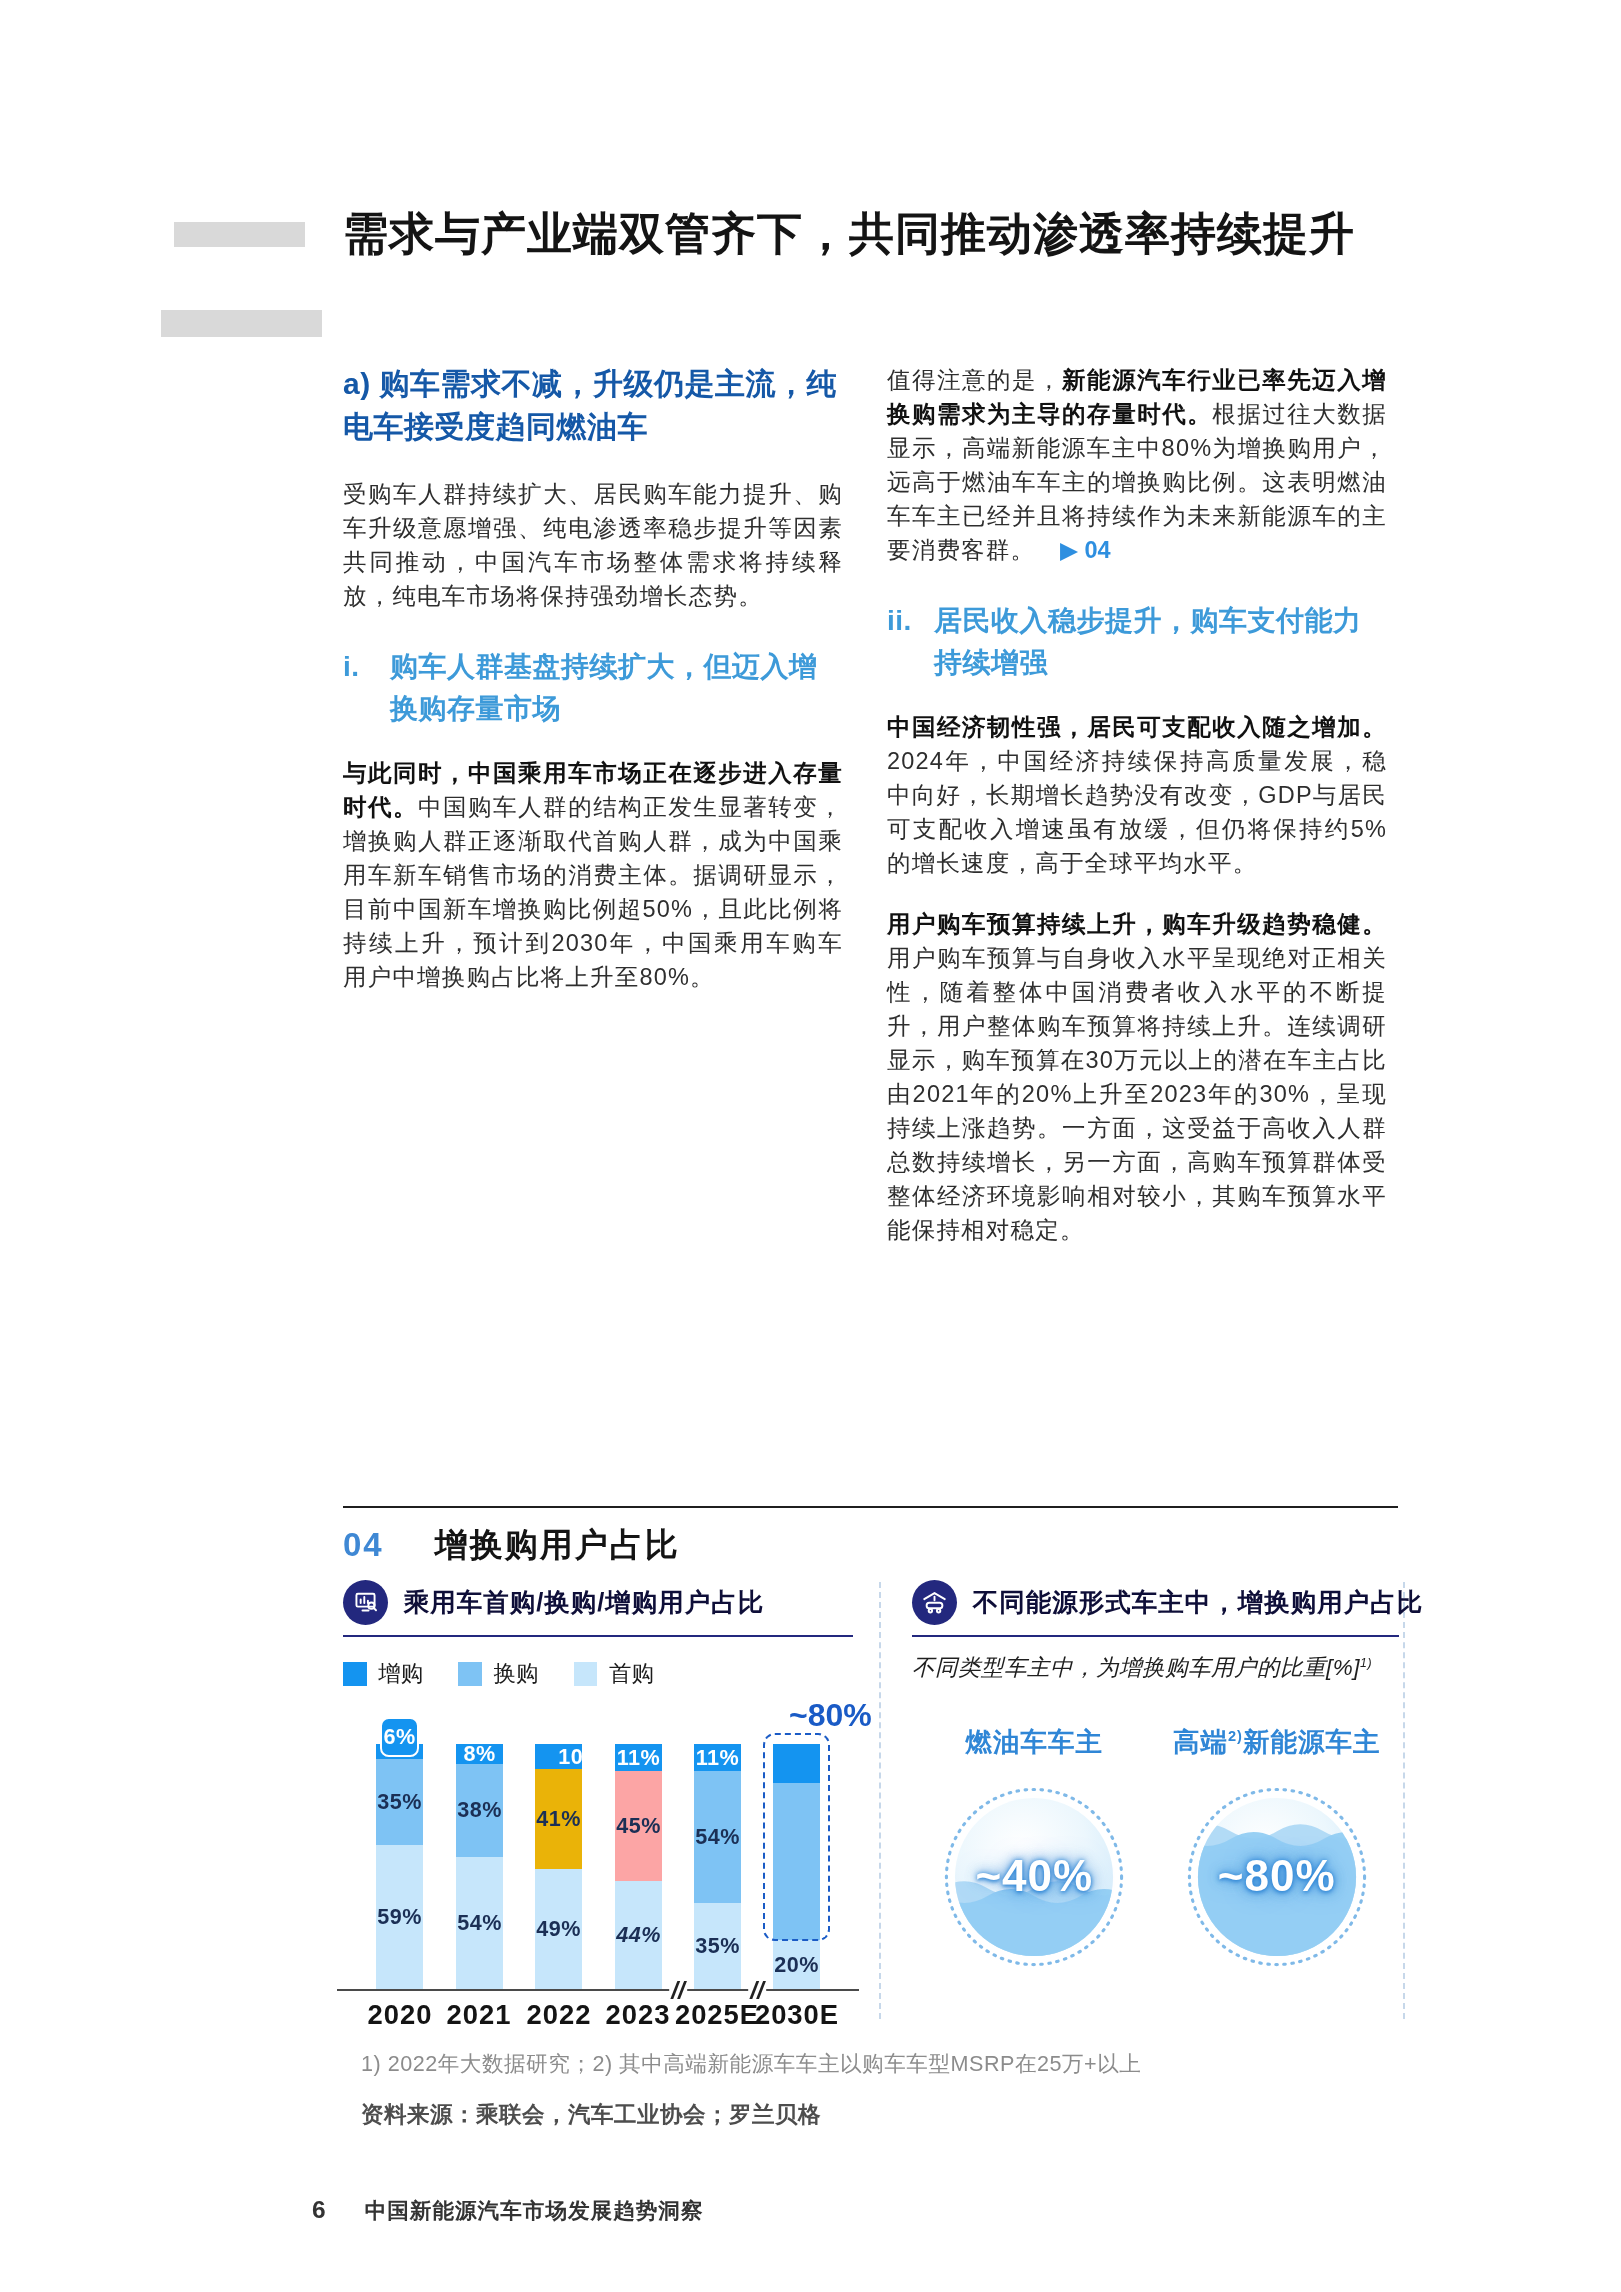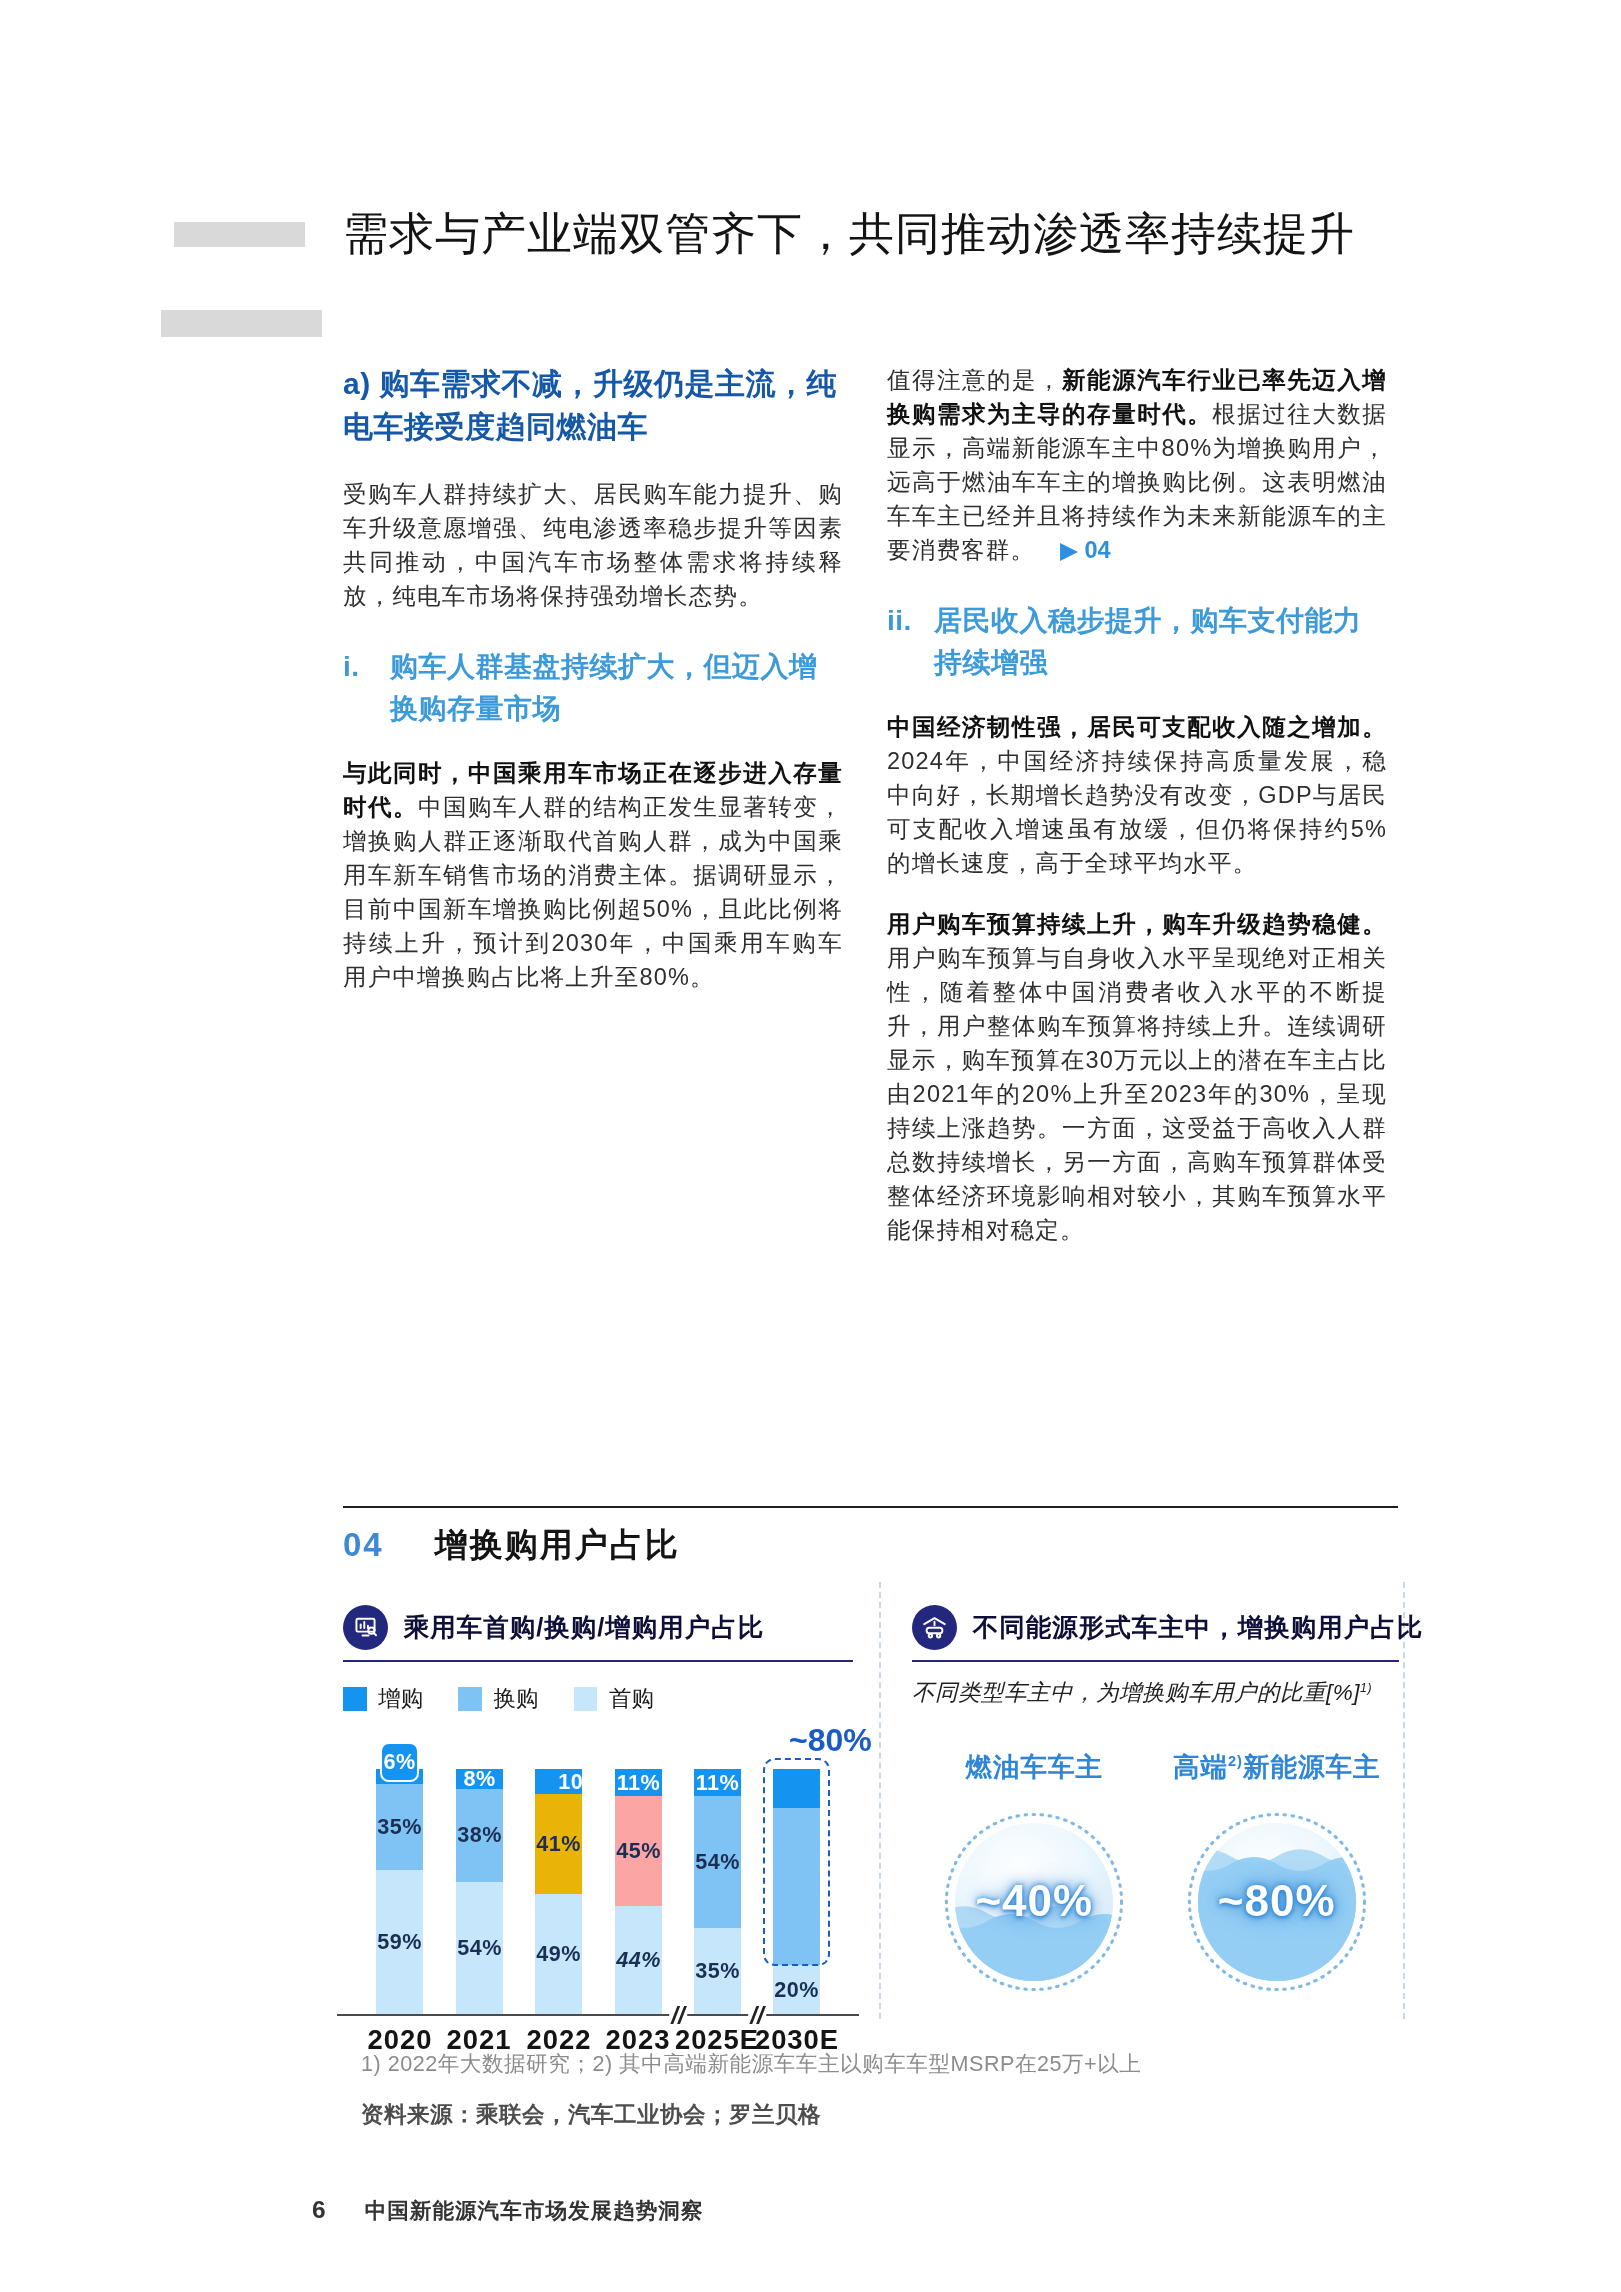--- a/index.html
+++ b/index.html
@@ -1,36 +1,36 @@
 <!DOCTYPE html>
 <html><head>
 <meta charset="utf-8">
 <style>
   html,body{margin:0;padding:0;background:#e8e8e8;}
   .page{position:relative;width:1621px;height:2293px;background:#ffffff;margin:0 auto;
         font-family:"Liberation Sans","DejaVu Sans",sans-serif;color:#262626;overflow:hidden;}
   .deco{position:absolute;background:#d9d9d9;}
   #deco1{left:174px;top:222px;width:131px;height:24.5px;}
   #deco2{left:161px;top:310px;width:161px;height:26.5px;}
-  .page-title{position:absolute;left:343px;top:204px;margin:0;font-size:45px;font-weight:400;
+  .page-title{position:absolute;left:343px;top:204px;margin:0;font-size:45px;font-weight:700;
               color:#141414;letter-spacing:1px;white-space:nowrap;text-align:right;}
   .col{position:absolute;top:363px;width:500px;}
   #col-left{left:343px;}
   #col-right{left:887px;}
   .heading-a{font-size:30px;line-height:1.42;color:#1558A7;font-weight:700;margin:0 0 29px 0;letter-spacing:0.5px;}
   p.body{font-size:23.5px;line-height:34px;text-align:justify;letter-spacing:1.2px;margin:0 0 27.4px 0;color:#2e2e2e;}
   .seg-b{font-weight:700;color:#111111;}
   .seg-ref{color:#2E8FE0;font-weight:700;letter-spacing:0;}
   .subhead{display:flex;font-size:28px;line-height:1.5;font-weight:700;color:#3D9AD9;margin:33px 0 25.5px 0;letter-spacing:0.5px;}
   .subhead .mk{flex:0 0 47px;}
   .fig-rule{position:absolute;left:343px;top:1506px;width:1055px;height:2px;background:#1f1f1f;}
   .fig-head{position:absolute;left:343px;top:1523px;display:flex;align-items:baseline;gap:51px;}
   .fig-num{font-size:33px;font-weight:700;color:#3F88D4;letter-spacing:2px;}
   .fig-title{font-size:33px;font-weight:700;color:#141414;letter-spacing:2px;}
-  .panel{position:absolute;top:1580px;margin-top:25px;}
+  .panel{position:absolute;top:1580px;}
   #panel-left{left:343px;width:510px;}
   #panel-right{left:912px;width:487px;}
   .panel-head{display:flex;align-items:center;gap:15.7px;border-bottom:2.9px solid #23287E;padding-bottom:9.8px;}
   .picon{width:45px;height:45px;border-radius:50%;background:#23287E;flex:0 0 45px;
          display:flex;align-items:center;justify-content:center;}
   .picon svg{width:29px;height:29px;}
   .ptitle{font-size:25.5px;font-weight:700;color:#0e0e38;letter-spacing:1px;white-space:nowrap;}
   .legend{display:flex;gap:35px;margin-top:21.6px;}
   .lg{display:flex;align-items:center;gap:11.8px;font-size:22.5px;color:#1c1c1c;}
   .lg .sw{width:23.5px;height:23.5px;}

